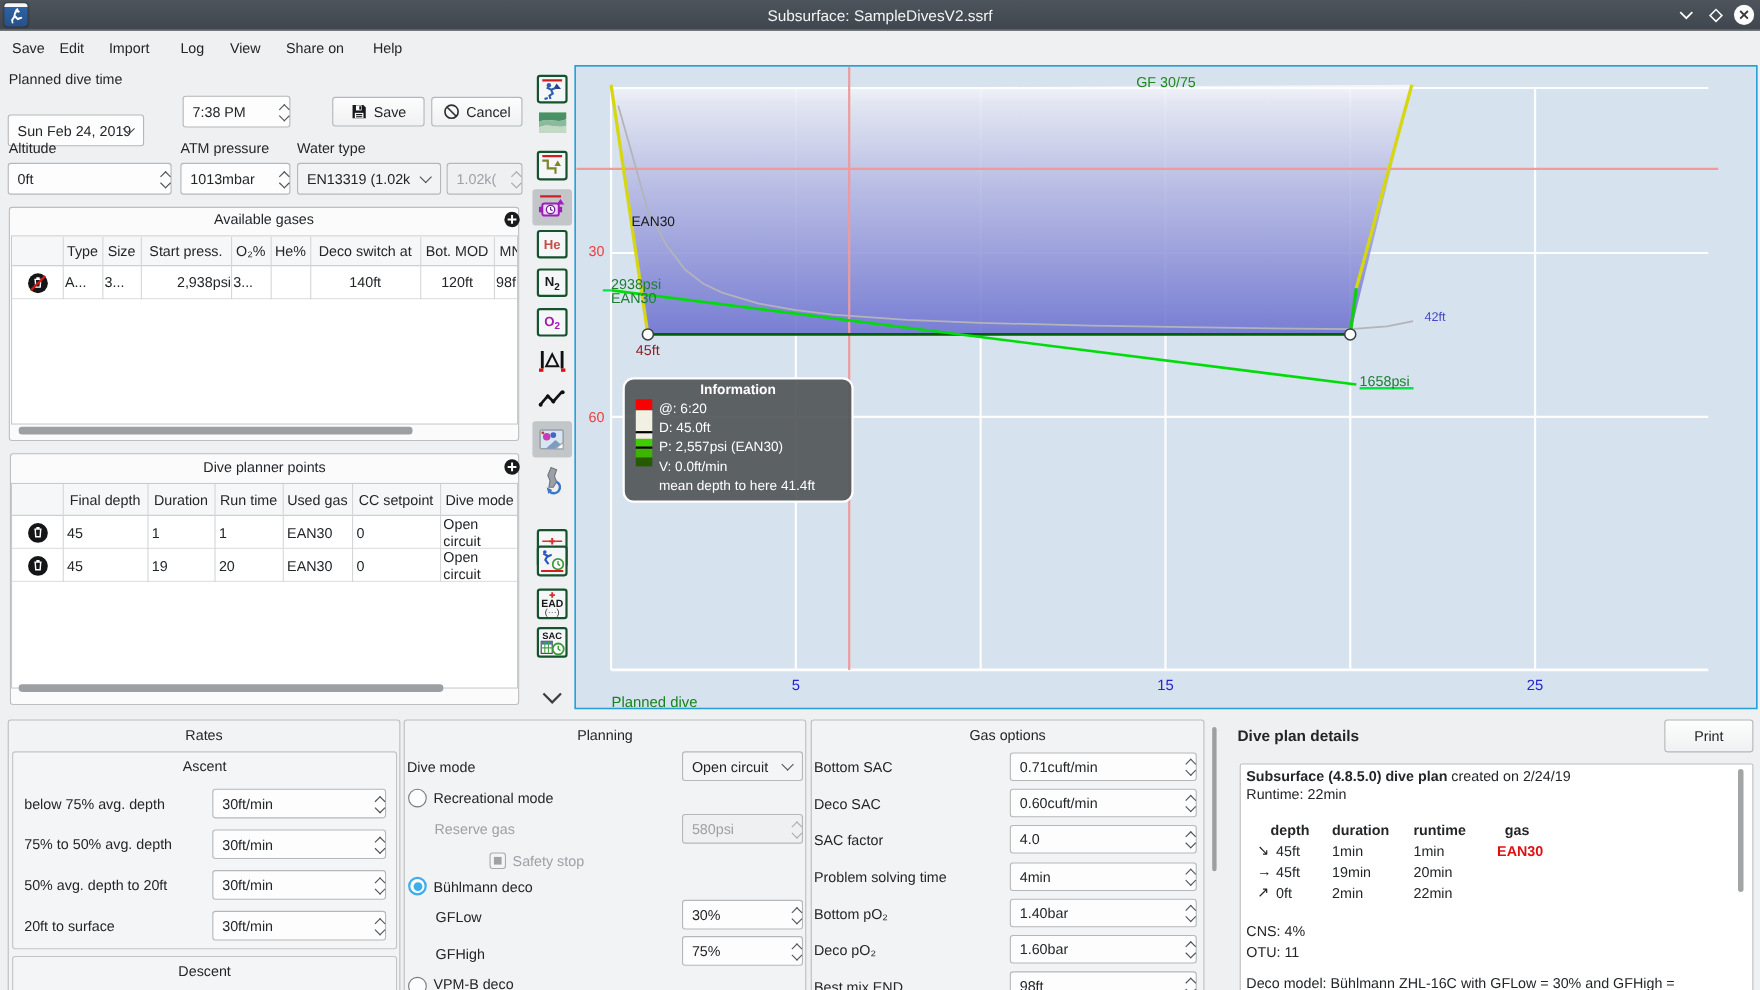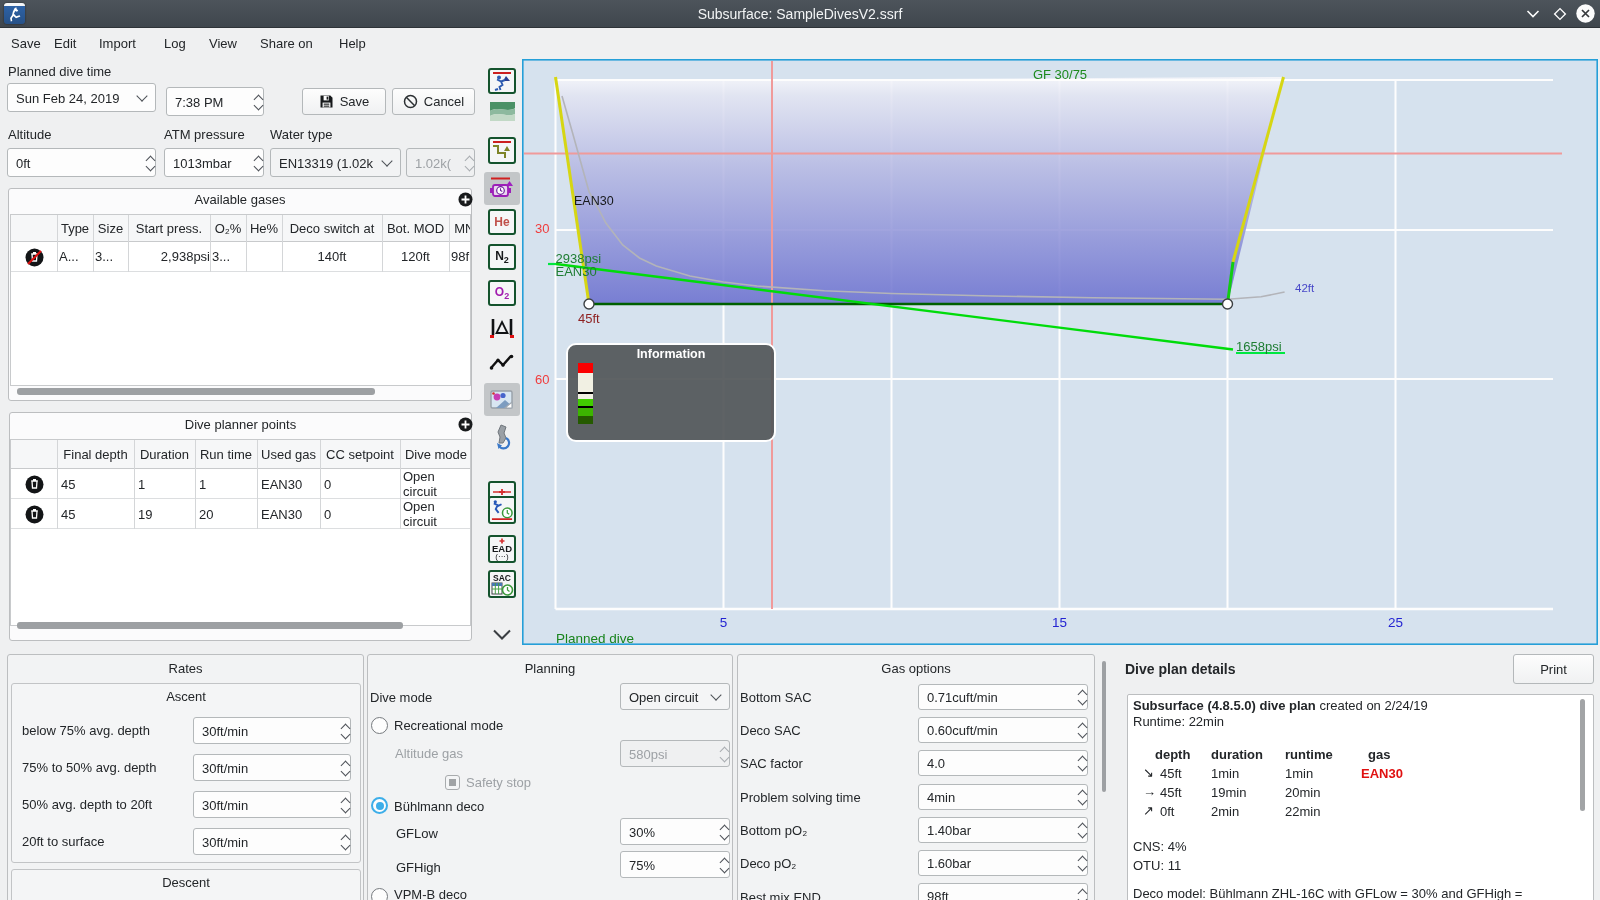--- a/index.html
+++ b/index.html
@@ -52,21 +52,21 @@
 <div class="abs" style="left:0;top:28px;width:1600px;height:29px;background:#eff0f1"></div>
 <div class="lbl" style="left:11px;top:36px">Save</div>
 <div class="lbl" style="left:54px;top:36px">Edit</div>
 <div class="lbl" style="left:99px;top:36px">Import</div>
 <div class="lbl" style="left:164px;top:36px">Log</div>
 <div class="lbl" style="left:209px;top:36px">View</div>
 <div class="lbl" style="left:260px;top:36px">Share on</div>
 <div class="lbl" style="left:339px;top:36px">Help</div>
 
 <div class="lbl" style="left:8px;top:64px">Planned dive time</div>
-<div class="combo" style="left:7px;top:83px;width:149px;height:29px">
+<div class="combo" style="left:7px;top:104px;width:124px;height:29px">
     <span class="tx">Sun Feb 24, 2019</span>
     <span class="ca"></span>
   </div>
 <div class="spin" style="left:166px;top:87px;width:98px;height:29px">
     <span class="tx">7:38 PM</span>
     <span class="ud">
       <span class="cu"></span>
       <span class="cd"></span>
     </span>
   </div>
@@ -356,32 +356,33 @@
 <text x="33.5" y="216.5" font-size="13" fill="#1e7d32">EAN30</text>
 <text x="56" y="264" font-size="13" fill="#8e1f1f">45ft</text>
 <text x="773" y="232.5" font-size="11.5" fill="#4848c8">42ft</text>
 <text x="714" y="292" font-size="13" fill="#1e7d32">1658psi</text>
 <text x="201.5" y="568" font-size="13.5" fill="#2424d2" text-anchor="middle">5</text>
 <text x="537.5" y="568" font-size="13.5" fill="#2424d2" text-anchor="middle">15</text>
 <text x="873.5" y="568" font-size="13.5" fill="#2424d2" text-anchor="middle">25</text>
 <text x="34" y="583.5" font-size="13.5" fill="#18841c">Planned dive</text>
 </g>
 </svg>
-<div class="abs" style="left:566px;top:343px;width:210px;height:99px;background:rgba(83,87,89,0.93);border:2px solid #fff;border-radius:10px;color:#fff">
+<div class="abs" style="left:566px;top:343px;width:210px;height:114px;background:rgba(83,87,89,0.93);border:2px solid #fff;border-radius:10px;color:#fff">
  <div style="position:absolute;top:2px;left:0;width:100%;text-align:center;font-size:12.5px;font-weight:bold">Information</div>
  <div style="position:absolute;left:10px;top:18px;width:15px">
   <div style="height:10px;background:#fb0000"></div>
   <div style="height:19px;background:#f1f0e3"></div>
   <div style="height:1.5px;background:#000"></div>
   <div style="height:5.5px;background:#f1f0e3"></div>
   <div style="height:7px;background:#41cc00"></div>
   <div style="height:1.5px;background:#000"></div>
   <div style="height:8.5px;background:#3cb400"></div>
   <div style="height:8px;background:#255a00"></div>
  </div>
+ <div style="position:absolute;left:31px;top:18px;font-size:12.4px;line-height:17.6px;white-space:nowrap">@: 6:20<br>D: 45.0ft<br>P: 2,557psi (EAN30)<br>V: 0.0ft/min<br>mean depth to here 41.4ft</div>
 </div>
 
 <div class="panel" style="left:7px;top:654px;width:357px;height:250px"></div>
 <div class="ptitle" style="left:7px;top:661px;width:357px">Rates</div>
 <div class="gbox" style="left:11px;top:683px;width:350px;height:180px"></div>
 <div class="ptitle" style="left:11px;top:689px;width:350px">Ascent</div>
 <div class="lbl" style="left:22px;top:723px">below 75% avg. depth</div>
 <div class="spin" style="left:193px;top:717px;width:158px;height:27px">
     <span class="tx">30ft/min</span>
     <span class="ud">
@@ -417,21 +418,21 @@
 <div class="ptitle" style="left:11px;top:875px;width:350px">Descent</div>
 <div class="panel" style="left:367px;top:654px;width:366px;height:250px"></div>
 <div class="ptitle" style="left:367px;top:661px;width:366px">Planning</div>
 <div class="lbl" style="left:370px;top:690px">Dive mode</div>
 <div class="combo" style="left:620px;top:683px;width:110px;height:27px;background:#f4f5f6">
     <span class="tx">Open circuit</span>
     <span class="ca"></span>
   </div>
 <div class="radio" style="left:371px;top:717px"></div>
 <div class="lbl" style="left:394px;top:718px">Recreational mode</div>
-<div class="lbl" style="left:395px;top:746px;color:#9da1a5">Altitude gas</div>
+<div class="lbl" style="left:395px;top:746px;color:#9da1a5">Reserve gas</div>
 <div class="spin dis" style="left:620px;top:740px;width:110px;height:27px">
     <span class="tx">580psi</span>
     <span class="ud">
       <span class="cu"></span>
       <span class="cd"></span>
     </span>
   </div>
 <div class="abs" style="left:445px;top:775px;width:15px;height:15px;border:1.4px solid #a8abad;border-radius:3px;background:#f4f5f6">
     <div style="position:absolute;left:2.6px;top:2.6px;width:7px;height:7px;background:#a0a3a5"></div>
   </div>

